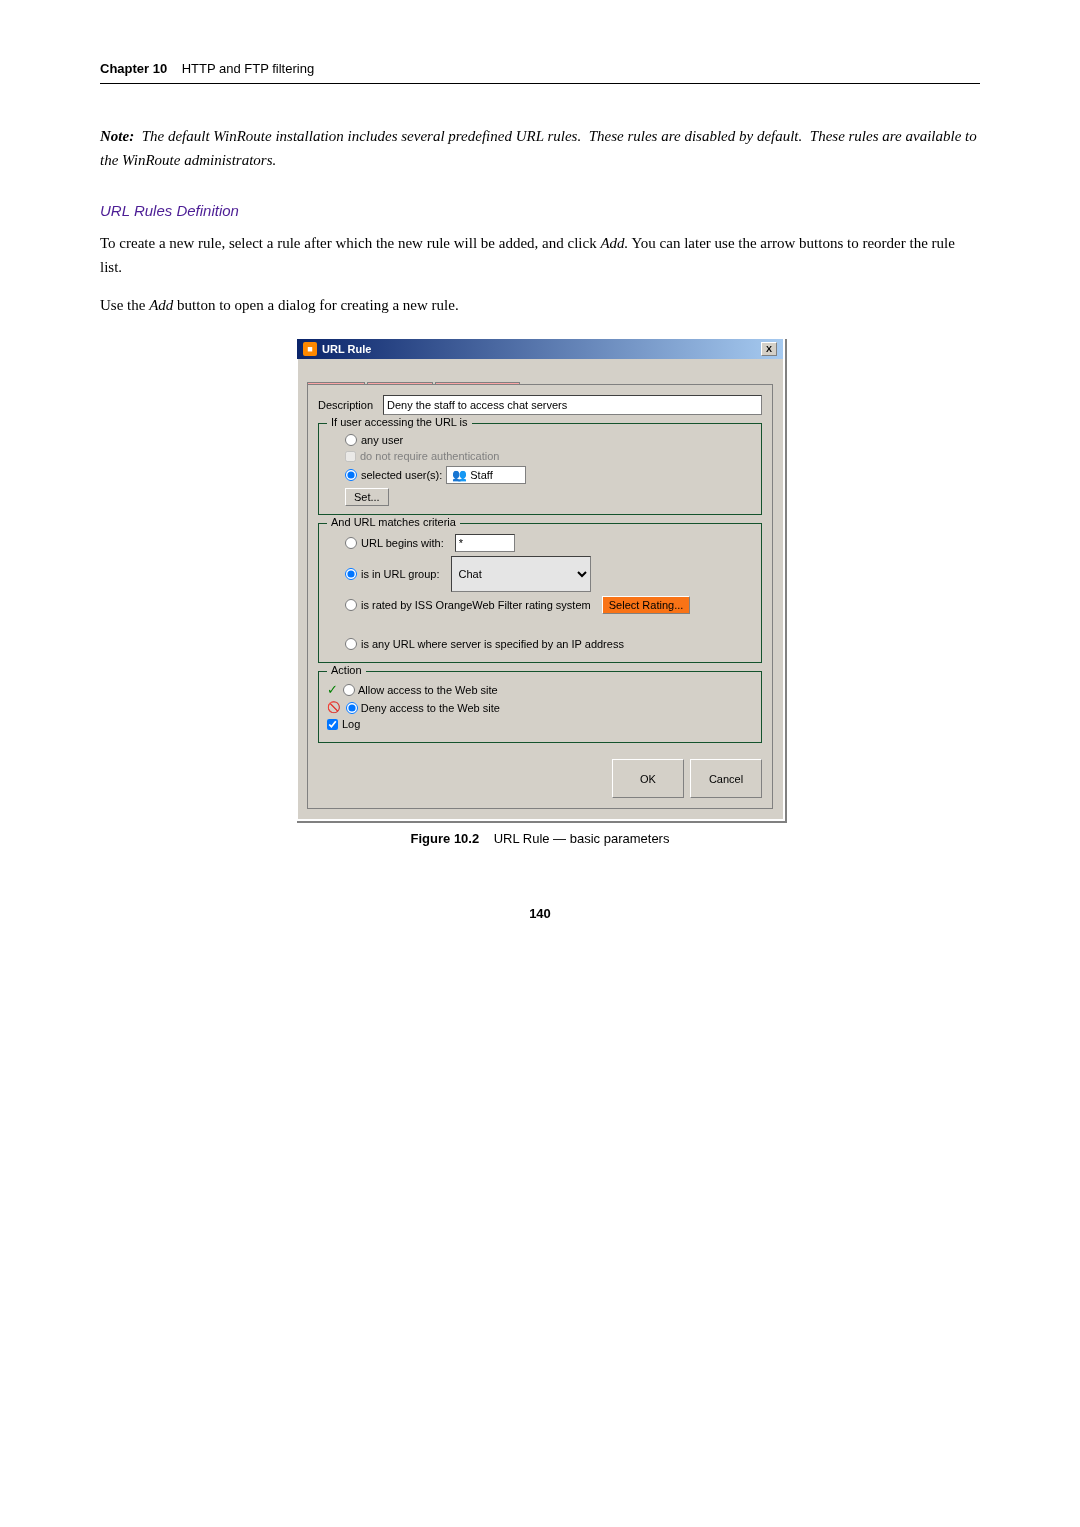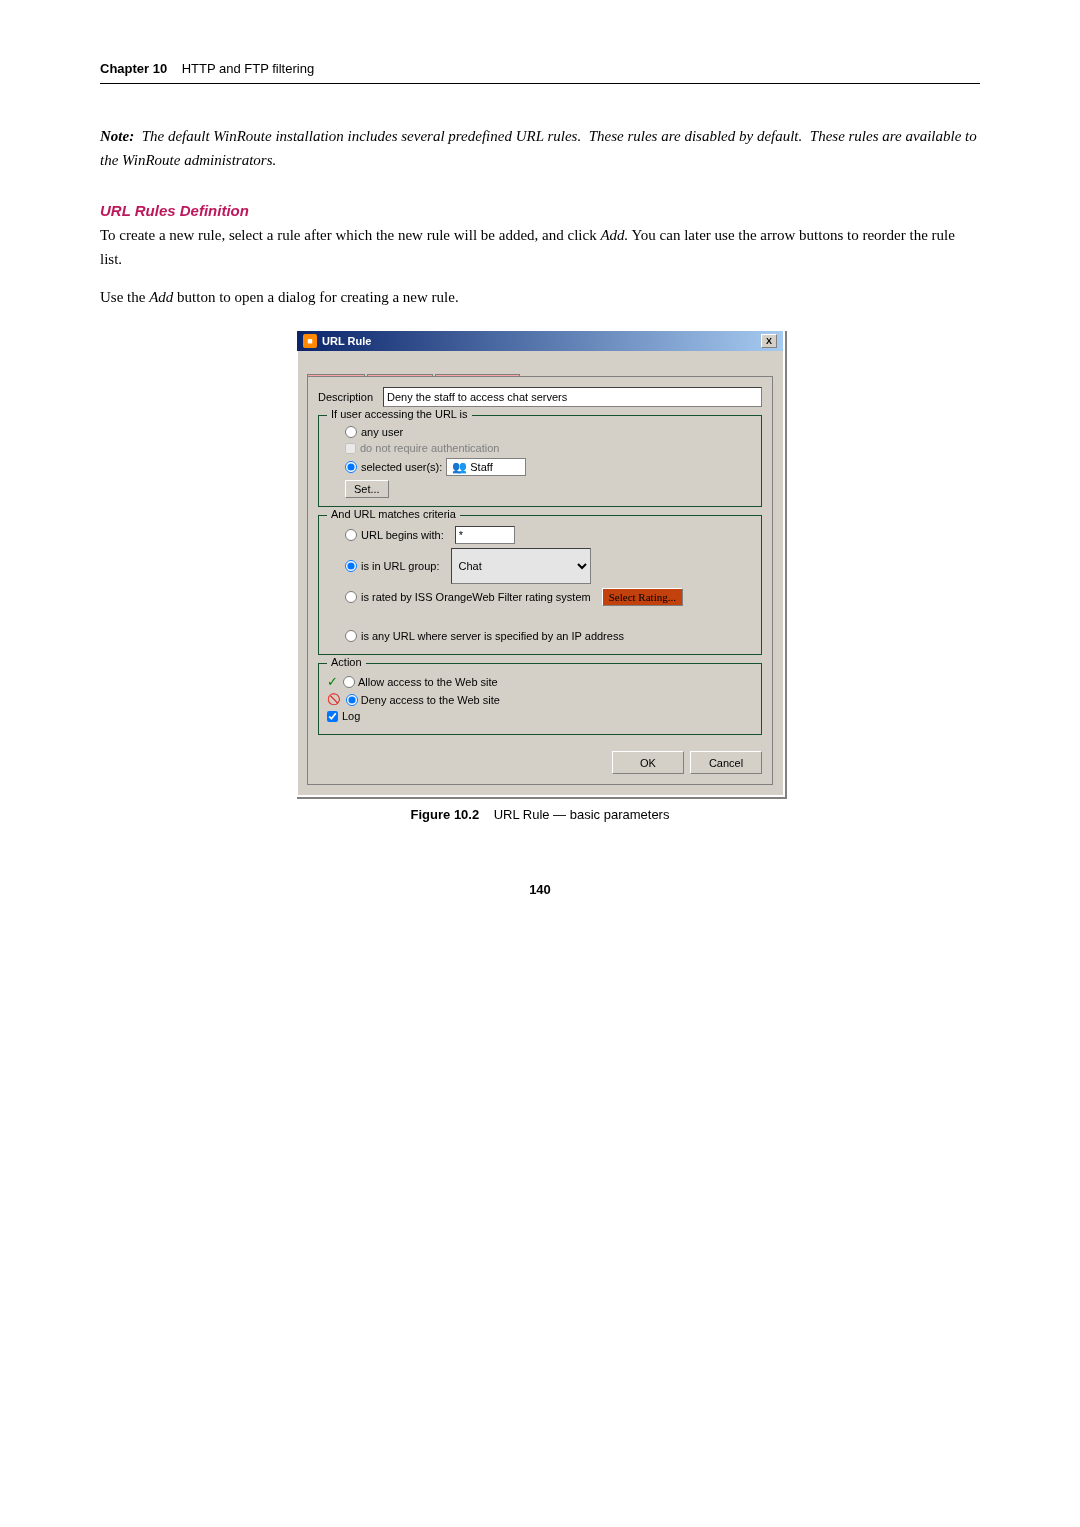--- a/index.html
+++ b/index.html
@@ -32,26 +32,26 @@
       font-weight: bold;
     }
     .note-para {
       font-style: italic;
       font-family: "Times New Roman", Times, serif;
       font-size: 15px;
       margin-bottom: 30px;
       line-height: 1.6;
     }
     .section-title {
-      color: #be185d;
+      color: #4c1d95;
       font-style: italic;
-      font-weight: bold;
+      font-weight: normal;
       font-family: Arial, sans-serif;
       font-size: 15px;
-      margin-bottom: 4px;
+      margin-bottom: 12px;
     }
     .body-text {
       font-family: "Times New Roman", Times, serif;
       font-size: 15px;
       line-height: 1.6;
       margin-bottom: 14px;
     }
     .body-text em {
       font-style: italic;
       text-align: center;
@@ -235,28 +235,28 @@
       height: 36px;
       background: #e5e5e5;
       border: 1px solid #808080;
       border-top-color: #404040;
       border-left-color: #404040;
       padding: 1px 3px;
       font-size: 11px;
       font-family: Arial, sans-serif;
     }
     .select-rating-btn {
-      background: #c2410c;
+      background: #f97316;
       border: 1px solid #fff;
       border-right-color: #808080;
       border-bottom-color: #808080;
       padding: 2px 6px;
       font-size: 11px;
       cursor: pointer;
-      font-family: Liberation Serif, serif;
+      font-family: Liberation Sans, sans-serif;
     }
     
     .action-icon-allow {
       color: #008000;
       font-size: 13px;
       margin-right: 2px;
     }
     .action-icon-deny {
       color: #cc0000;
       font-size: 11px;
@@ -278,21 +278,21 @@
     
     .dialog-buttons {
       display: flex;
       justify-content: flex-end;
       gap: 6px;
       margin-top: 10px;
       padding-top: 6px;
     }
     .dlg-btn {
       width: 72px;
-      height: 23px;
+      height: 39px;
       background: #d4d0c8;
       border: 1px solid #fff;
       border-right-color: #808080;
       border-bottom-color: #808080;
       font-size: 11px;
       cursor: pointer;
       font-family: Arial, sans-serif;
     }
     
     .figure-caption {

